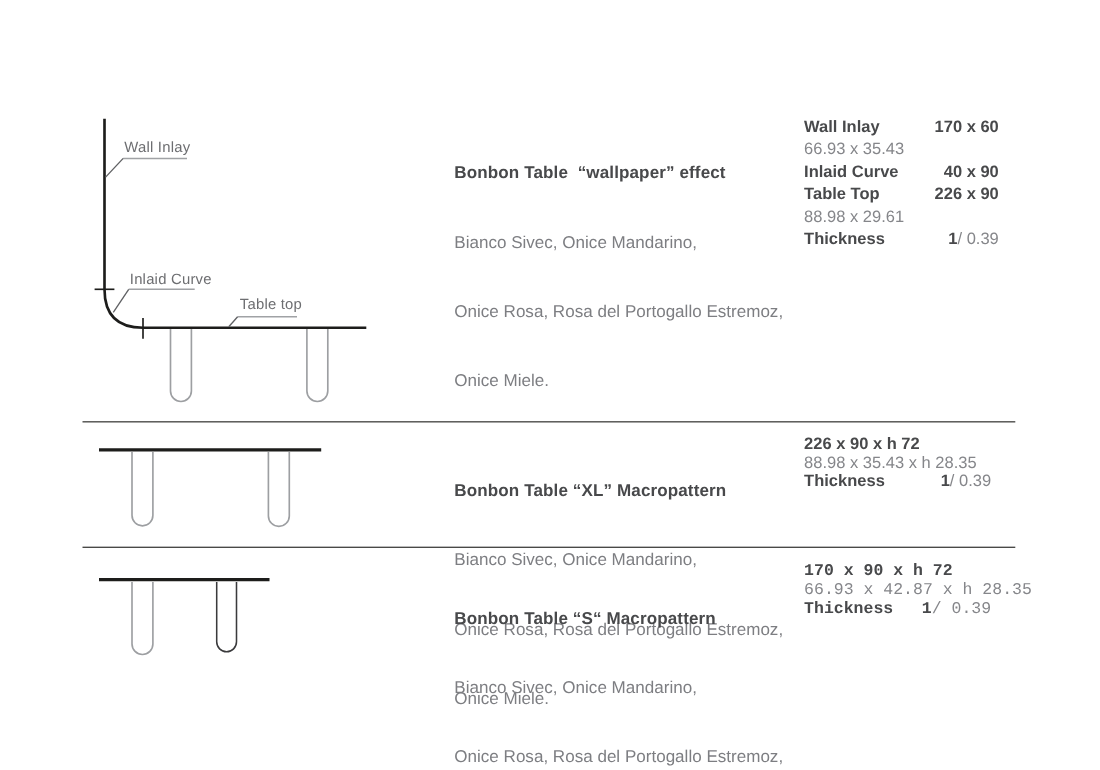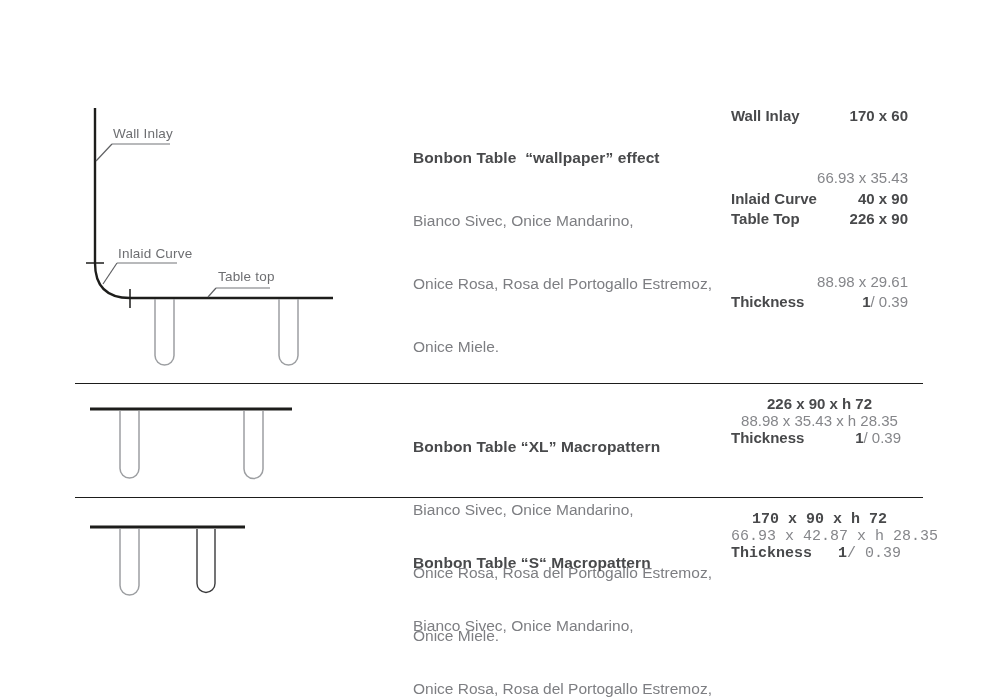--- a/index.html
+++ b/index.html
@@ -42,25 +42,25 @@
   
   .speccol {
     position: absolute;
     left: 731px;
     width: 177px;
     font-size: 15px;
     color: #7d7e82;
     white-space: nowrap;
   }
   .speccol-s1 { line-height: 20.4px; }
-  .speccol-small { line-height: 17px; text-align: center; }
+  .speccol-small { line-height: 17px; }
   .spec-row { display: flex; justify-content: space-between; }
   .spec-label { font-weight: 700; color: #48494b; }
   .spec-value { font-weight: 700; color: #48494b; }
-  .spec-sub { text-align: right; color: #85868a; margin-top: 42px; }
+  .spec-sub { text-align: left; color: #85868a; }
   .dims-bold { font-weight: 700; color: #48494b; }
   .dims-light { color: #85868a; }
   .thick-light { color: #85868a; font-weight: 400; }
 
   .divider {
     position: absolute;
     left: 75px;
     width: 848px;
     border-top: 1.6px solid #1d1d1b;
   }

